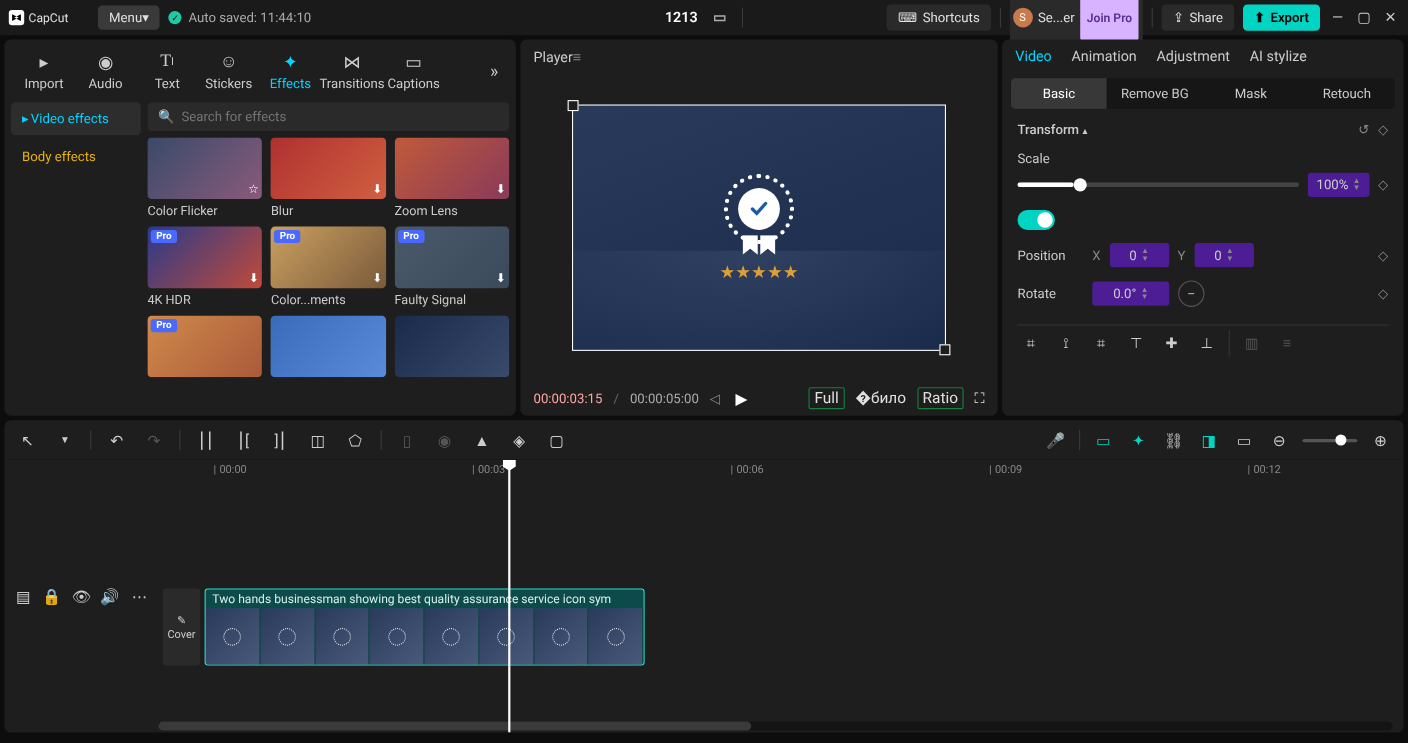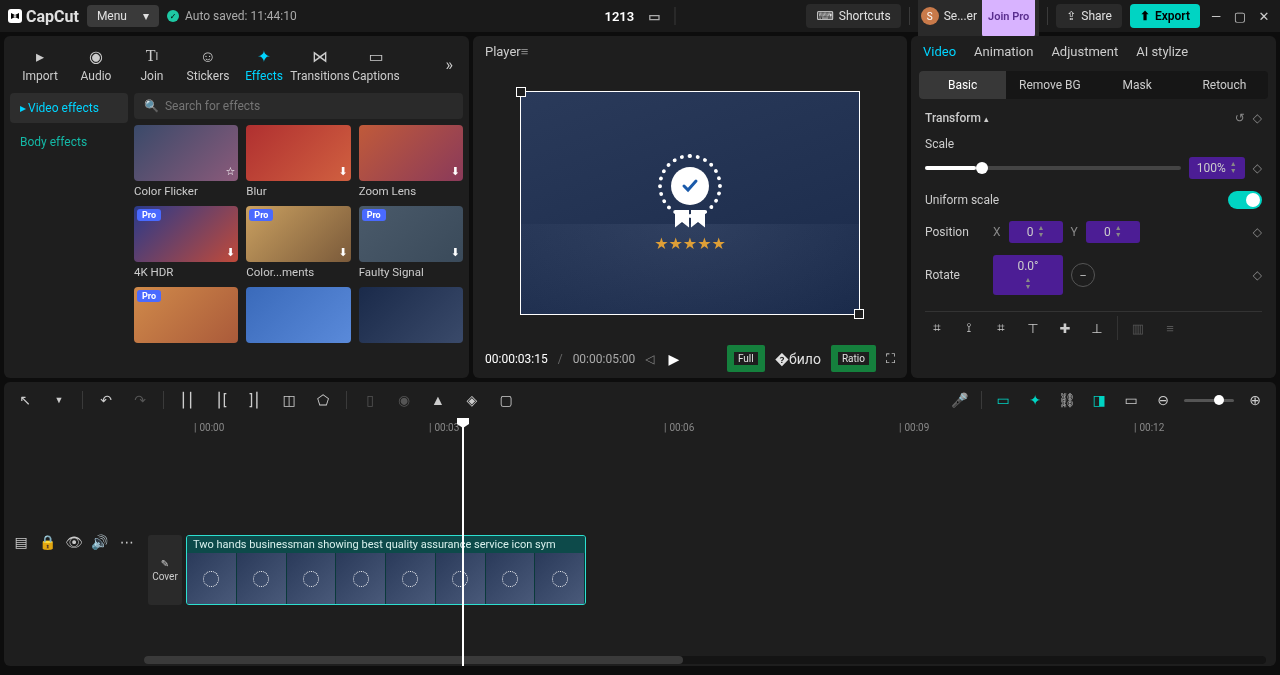--- a/index.html
+++ b/index.html
@@ -1,43 +1,43 @@
 <!DOCTYPE html>
 <html><head>
 <meta charset="utf-8">
 <style>
 * { margin: 0; padding: 0; box-sizing: border-box; font-family: -apple-system, BlinkMacSystemFont, "Segoe UI", Roboto, sans-serif; }
 body { background: #0d0d0d; color: #e0e0e0; width: 1280px; height: 675px; overflow: hidden; font-size: 13px; }
 
 
 .topbar { height: 32px; background: #1a1a1a; display: flex; align-items: center; padding: 0 8px; gap: 8px; }
-.logo { display: flex; align-items: center; gap: 4px; font-weight: 700; font-size: 16px; }
+.logo { display: flex; align-items: center; gap: 4px; font-weight: 400; font-size: 11px; }
 .logo-icon { width: 14px; height: 14px; background: #fff; border-radius: 3px; display: flex; align-items: center; justify-content: center; }
-.menu-btn { background: #3a3a3a; padding: 4px 10px; border-radius: 4px; font-size: 12px; display: flex; align-items: center; gap: 16px; cursor: pointer; }
+.menu-btn { background: #3a3a3a; padding: 4px 10px; border-radius: 4px; font-size: 12px; display: flex; align-items: center; gap: 0; cursor: pointer; margin-left: 19px; }
 .autosave { display: flex; align-items: center; gap: 6px; font-size: 12px; color: #aaa; }
 .autosave-icon { width: 12px; height: 12px; background: #1ec9a4; border-radius: 50%; display: flex; align-items: center; justify-content: center; font-size: 8px; color: #000; }
 .top-center { position: absolute; left: 50%; transform: translateX(-50%); font-weight: 600; color: #fff; display:flex; align-items:center; gap:14px;}
 .top-right { margin-left: auto; display: flex; align-items: center; gap: 8px; }
 .top-btn { background: #2a2a2a; padding: 5px 10px; border-radius: 4px; font-size: 12px; display: flex; align-items: center; gap: 5px; cursor: pointer; }
 .joinpro { background: #d8b3ff; color: #5a2e8f; font-weight: 600; padding: 14px 6px; border-radius: 3px; font-size: 11px;}
 .export-btn { background: #00d4c3; color: #000; font-weight: 600; }
 .winctl { width: 16px; height: 16px; display: flex; align-items: center; justify-content: center; cursor: pointer; color: #ccc; }
 .vdiv { width: 1px; height: 18px; background: #3a3a3a; }
 
 
 .main { display: flex; height: 350px; gap: 4px; padding: 4px; }
 .left-panel { width: 465px; background: #1e1e1e; border-radius: 6px; display: flex; flex-direction: column; }
 .tabs-row { display: flex; align-items: center; padding: 6px 8px 0; gap: 0; }
 .tab { flex: 0 0 auto; width: 56px; display: flex; flex-direction: column; align-items: center; gap: 3px; padding: 4px 0; cursor: pointer; font-size: 12px; color: #ccc; }
 .tab.active { color: #00d4ff; }
 .tab-icon { width: 20px; height: 20px; display: flex; align-items: center; justify-content: center; font-size: 16px; }
 .more-tabs { margin-left: auto; color: #ccc; padding: 4px 8px; cursor: pointer; font-size: 16px;}
 .left-body { display: flex; flex: 1; padding: 6px; gap: 6px; overflow: hidden; }
 .sidelist { width: 118px; display: flex; flex-direction: column; gap: 4px; }
-.side-item { padding: 8px 10px; border-radius: 4px; font-size: 12px; cursor: pointer; color: #14b8a6; }
+.side-item { padding: 8px 10px; border-radius: 4px; font-size: 12px; cursor: pointer; color: #eab308; }
 .side-item.active { background: #2d2d2d; color: #00d4ff; }
 .effects-area { flex: 1; display: flex; flex-direction: column; gap: 6px; overflow: hidden;}
 .search-box { background: #2a2a2a; border-radius: 4px; padding: 6px 10px; display: flex; align-items: center; gap: 6px; font-size: 12px; color: #888; }
 .effects-grid { display: grid; grid-template-columns: repeat(3, 1fr); gap: 8px; overflow-y: auto; }
 .effect-card { display: flex; flex-direction: column; gap: 3px; cursor: pointer; }
 .effect-thumb { width: 100%; height: 56px; border-radius: 4px; background: linear-gradient(135deg,#3a4a6a,#8a5a7a); position: relative; overflow: hidden; }
 .thumb-b { background: linear-gradient(135deg,#b03030,#d06040); }
 .thumb-c { background: linear-gradient(135deg,#c05a3a,#8a3a5a); }
 .thumb-d { background: linear-gradient(135deg,#2a3a8a,#c04a3a); }
 .thumb-e { background: linear-gradient(135deg,#caa060,#7a5a3a); }
@@ -58,25 +58,25 @@
 .video-frame::before { top:-5px; left:-5px;}
 .video-frame::after { bottom:-5px; right:-5px;}
 .video-content { display:flex; flex-direction:column; align-items:center; gap:6px;}
 .badge-circle { width:64px; height:64px; border:4px dotted #fff; border-radius:50%; display:flex; align-items:center; justify-content:center; position:relative;}
 .badge-check { width:38px; height:38px; background:#fff; border-radius:50%; display:flex; align-items:center; justify-content:center;}
 .ribbon { position:absolute; bottom:-14px; display:flex; gap:2px;}
 .ribbon span{ width:14px; height:18px; background:#fff; clip-path: polygon(0 0,100% 0,100% 100%,50% 70%,0 100%);}
 .stars { display:flex; gap:2px; color:#f5a623; font-size:16px; margin-top:10px;}
 .hands { position:absolute; bottom:0; left:0; right:0; height:90px; background: radial-gradient(ellipse at center top,#6a7a9a33,transparent);}
 .player-controls { padding: 6px 12px; display: flex; align-items: center; gap: 10px; font-size: 12px; }
-.time-current { color: #ffffff; }
+.time-current { color: #fca5a5; }
 .time-total { color: #aaa;}
 .play-btn { font-size: 14px; color: #fff; cursor: pointer; margin-left: 4px;}
 .player-right-ctrl { margin-left: auto; display: flex; gap: 10px; align-items: center; }
-.pc-box { border: 7px solid #15803d; padding: 1px 4px; border-radius: 2px; font-size: 10px; cursor: pointer;}
+.pc-box { border: 1px solid #15803d; padding: 1px 4px; border-radius: 2px; font-size: 14px; cursor: pointer;}
 
 
 .inspector { width: 365px; background: #1e1e1e; border-radius: 6px; display: flex; flex-direction: column; padding: 0;}
 .insp-tabs { display: flex; padding: 8px 12px 0; gap: 18px; font-size: 13px; }
 .insp-tab { cursor: pointer; color: #ccc; padding-bottom: 6px;}
 .insp-tab.active { color: #00d4ff; font-weight: 400; }
 .insp-subtabs { display: flex; background: #161616; margin: 6px 8px; border-radius: 4px; overflow: hidden;}
 .insp-sub { flex: 1; text-align: center; padding: 7px 0; font-size: 12px; cursor: pointer; color: #ccc;}
 .insp-sub.active { background: #383838; color: #fff;}
 .insp-body { padding: 6px 14px; display: flex; flex-direction: column; gap: 12px; font-size: 12px; color: #ccc;}
@@ -181,21 +181,21 @@
       <div class="tab">
           <span class="tab-icon">▸</span>
           <span>Import</span>
         </div>
       <div class="tab">
           <span class="tab-icon">◉</span>
           <span>Audio</span>
         </div>
       <div class="tab">
           <span class="tab-icon" style="font-family:serif;">T<span style="font-size:10px;">I</span></span>
-          <span>Join</span>
+          <span>Text</span>
         </div>
       <div class="tab">
           <span class="tab-icon">☺</span>
           <span>Stickers</span>
         </div>
       <div class="tab active">
           <span class="tab-icon">✦</span>
           <span>Effects</span>
         </div>
       <div class="tab">
@@ -342,40 +342,39 @@
               <div class="slider-thumb"></div>
             </div>
           <div class="numbox">
               <span>100%</span>
               <span class="stepper">▲<br>▼</span>
             </div>
           <span style="color:#888;">◇</span>
         </div>
       </div>
       <div class="row">
-        <span style="flex:1;">Uniform scale</span>
         <div class="toggle"></div>
       </div>
       <div class="row">
         <span class="row-label">Position</span>
         <span style="color:#888;">X</span>
         <div class="numbox">
             <span>0</span>
             <span class="stepper">▲<br>▼</span>
           </div>
         <span style="color:#888;">Y</span>
         <div class="numbox">
             <span>0</span>
             <span class="stepper">▲<br>▼</span>
           </div>
         <span style="color:#888;margin-left:auto;">◇</span>
       </div>
       <div class="row">
         <span class="row-label">Rotate</span>
-        <div class="numbox" style="min-width:70px;flex-direction:column;">
+        <div class="numbox" style="min-width:70px;">
             <span>0.0°</span>
             <span class="stepper">▲<br>▼</span>
           </div>
         <div class="mirror-btn">–</div>
         <span style="color:#888;margin-left:auto;">◇</span>
       </div>
       <div class="align-row">
         <span class="align-btn">⌗</span>
         <span class="align-btn">⟟</span>
         <span class="align-btn">⌗</span>

